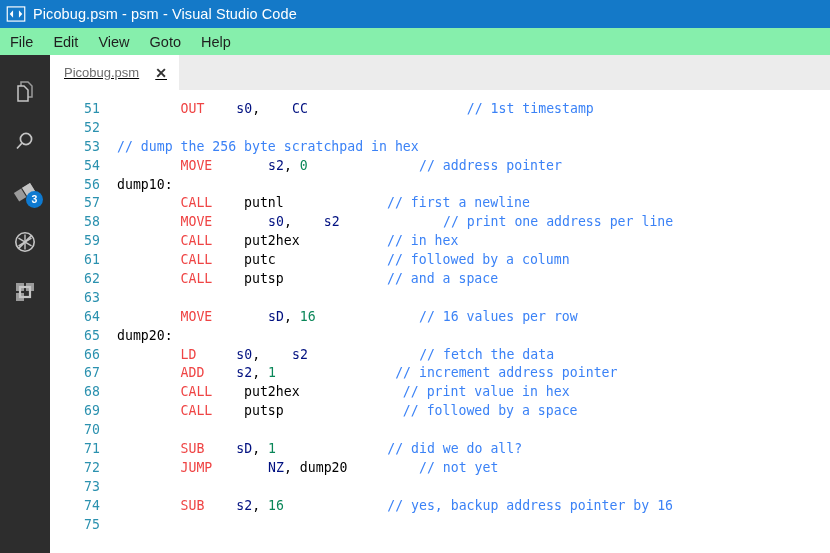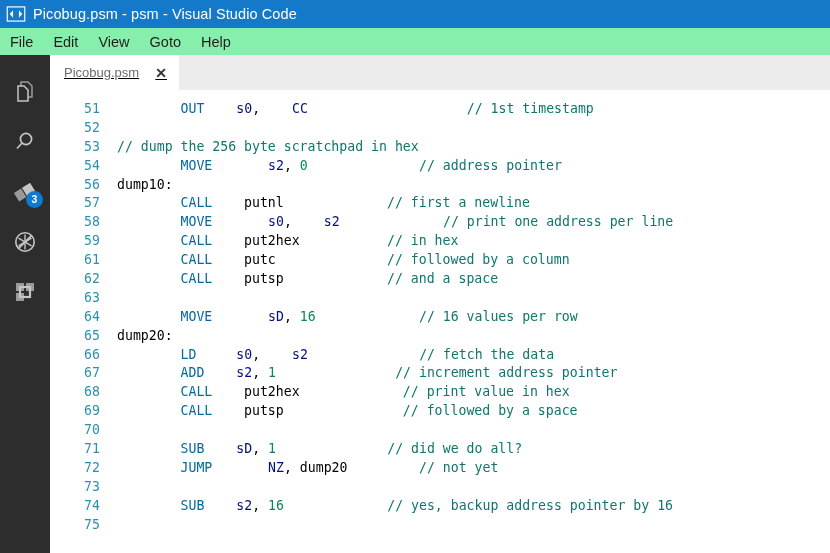--- a/index.html
+++ b/index.html
@@ -75,22 +75,22 @@
     line-height:18.9px;
     padding-top:10px;
   }
   .codeline{display:flex;height:18.9px;white-space:pre;}
   .lnum{
     width:58px;min-width:58px;text-align:right;padding-right:8px;box-sizing:border-box;
     color:#2b91af;user-select:none;
   }
   .ltext{flex:1 1 auto;white-space:pre;color:#000000;padding-left:9px;}
 
-  .kw{color:#0369a1;}
-  .cm{color:#0f766e;}
+  .kw{color:#ef4444;}
+  .cm{color:#3b82f6;}
   .num{color:#098658;}
   .str{color:#a31515;}
   .reg{color:#001080;margin-left:24px;}
   .lbl{color:#000000;}
 </style>
 </head>
 <body>
 
 <div class="app">
 

